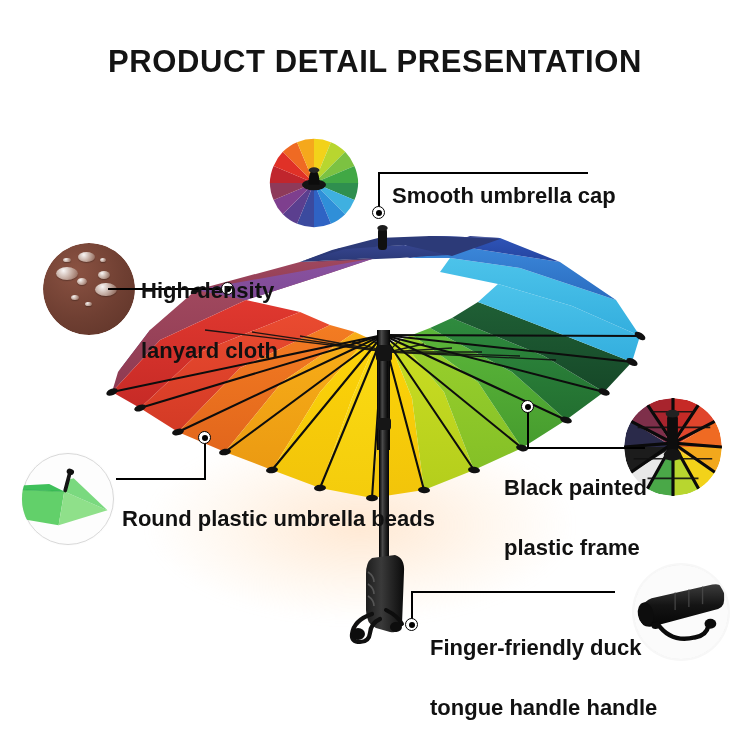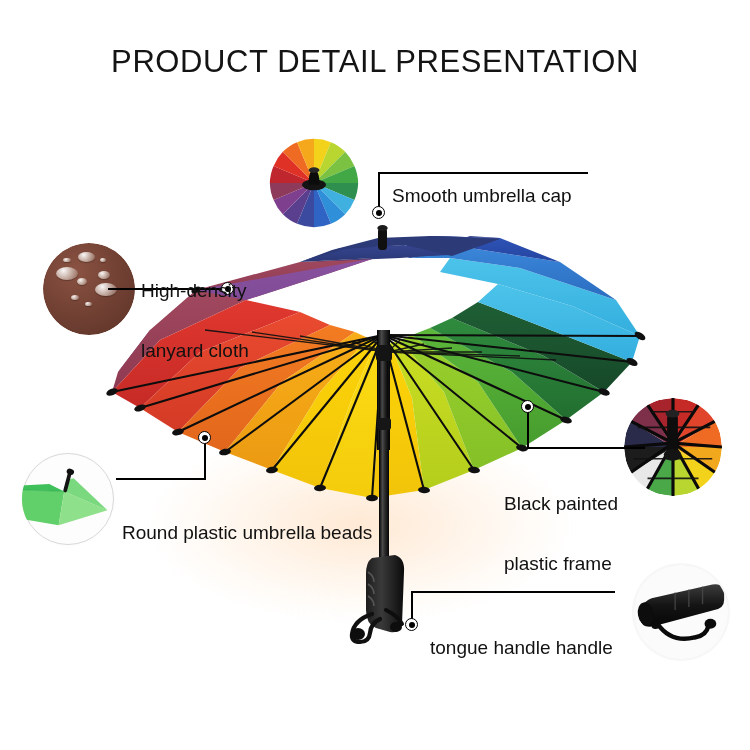--- a/index.html
+++ b/index.html
@@ -12,37 +12,37 @@
   }
   #stage{position:absolute;left:0;top:0;width:750px;height:750px;}
 
   
   .title{
     position:absolute;left:0;top:44px;width:750px;
     text-align:center;
     font-size:31px;
     letter-spacing:.6px;
     color:#141414;
-    font-weight:400;
+    font-weight:700;
     white-space:nowrap;
   }
 
   
   .label{
     position:absolute;
     color:#111111;
-    font-size:19px;
+    font-size:22px;
     line-height:20px;
     white-space:pre;
-    font-weight:400;
+    font-weight:700;
   }
   .lbl-cap{left:392px;top:146px;}
   .lbl-cloth{left:141px;top:241px;}
-  .lbl-frame{left:504px;top:454px;}
-  .lbl-beads{left:122px;top:483px;}
+  .lbl-frame{left:504px;top:438px;}
+  .lbl-beads{left:122px;top:469px;}
   .lbl-handle{left:430px;top:598px;}
 
   
   .leader{position:absolute;background:#000;}
   .lead-h{height:1.6px;}
   .lead-v{width:1.6px;}
 
   .marker{
     position:absolute;width:13px;height:13px;border-radius:50%;
     background:#fff;border:1.8px solid #000;
@@ -461,16 +461,17 @@
   <div class="label lbl-frame">
     <div>Black painted</div>
     <div>plastic frame</div>
   </div>
 
   <div class="label lbl-beads">
     <div>Round plastic umbrella beads</div>
   </div>
 
   <div class="label lbl-handle">
+    <div>Finger-friendly duck</div>
     <div>tongue handle handle</div>
   </div>
 
 </div>
 
 </body></html>

